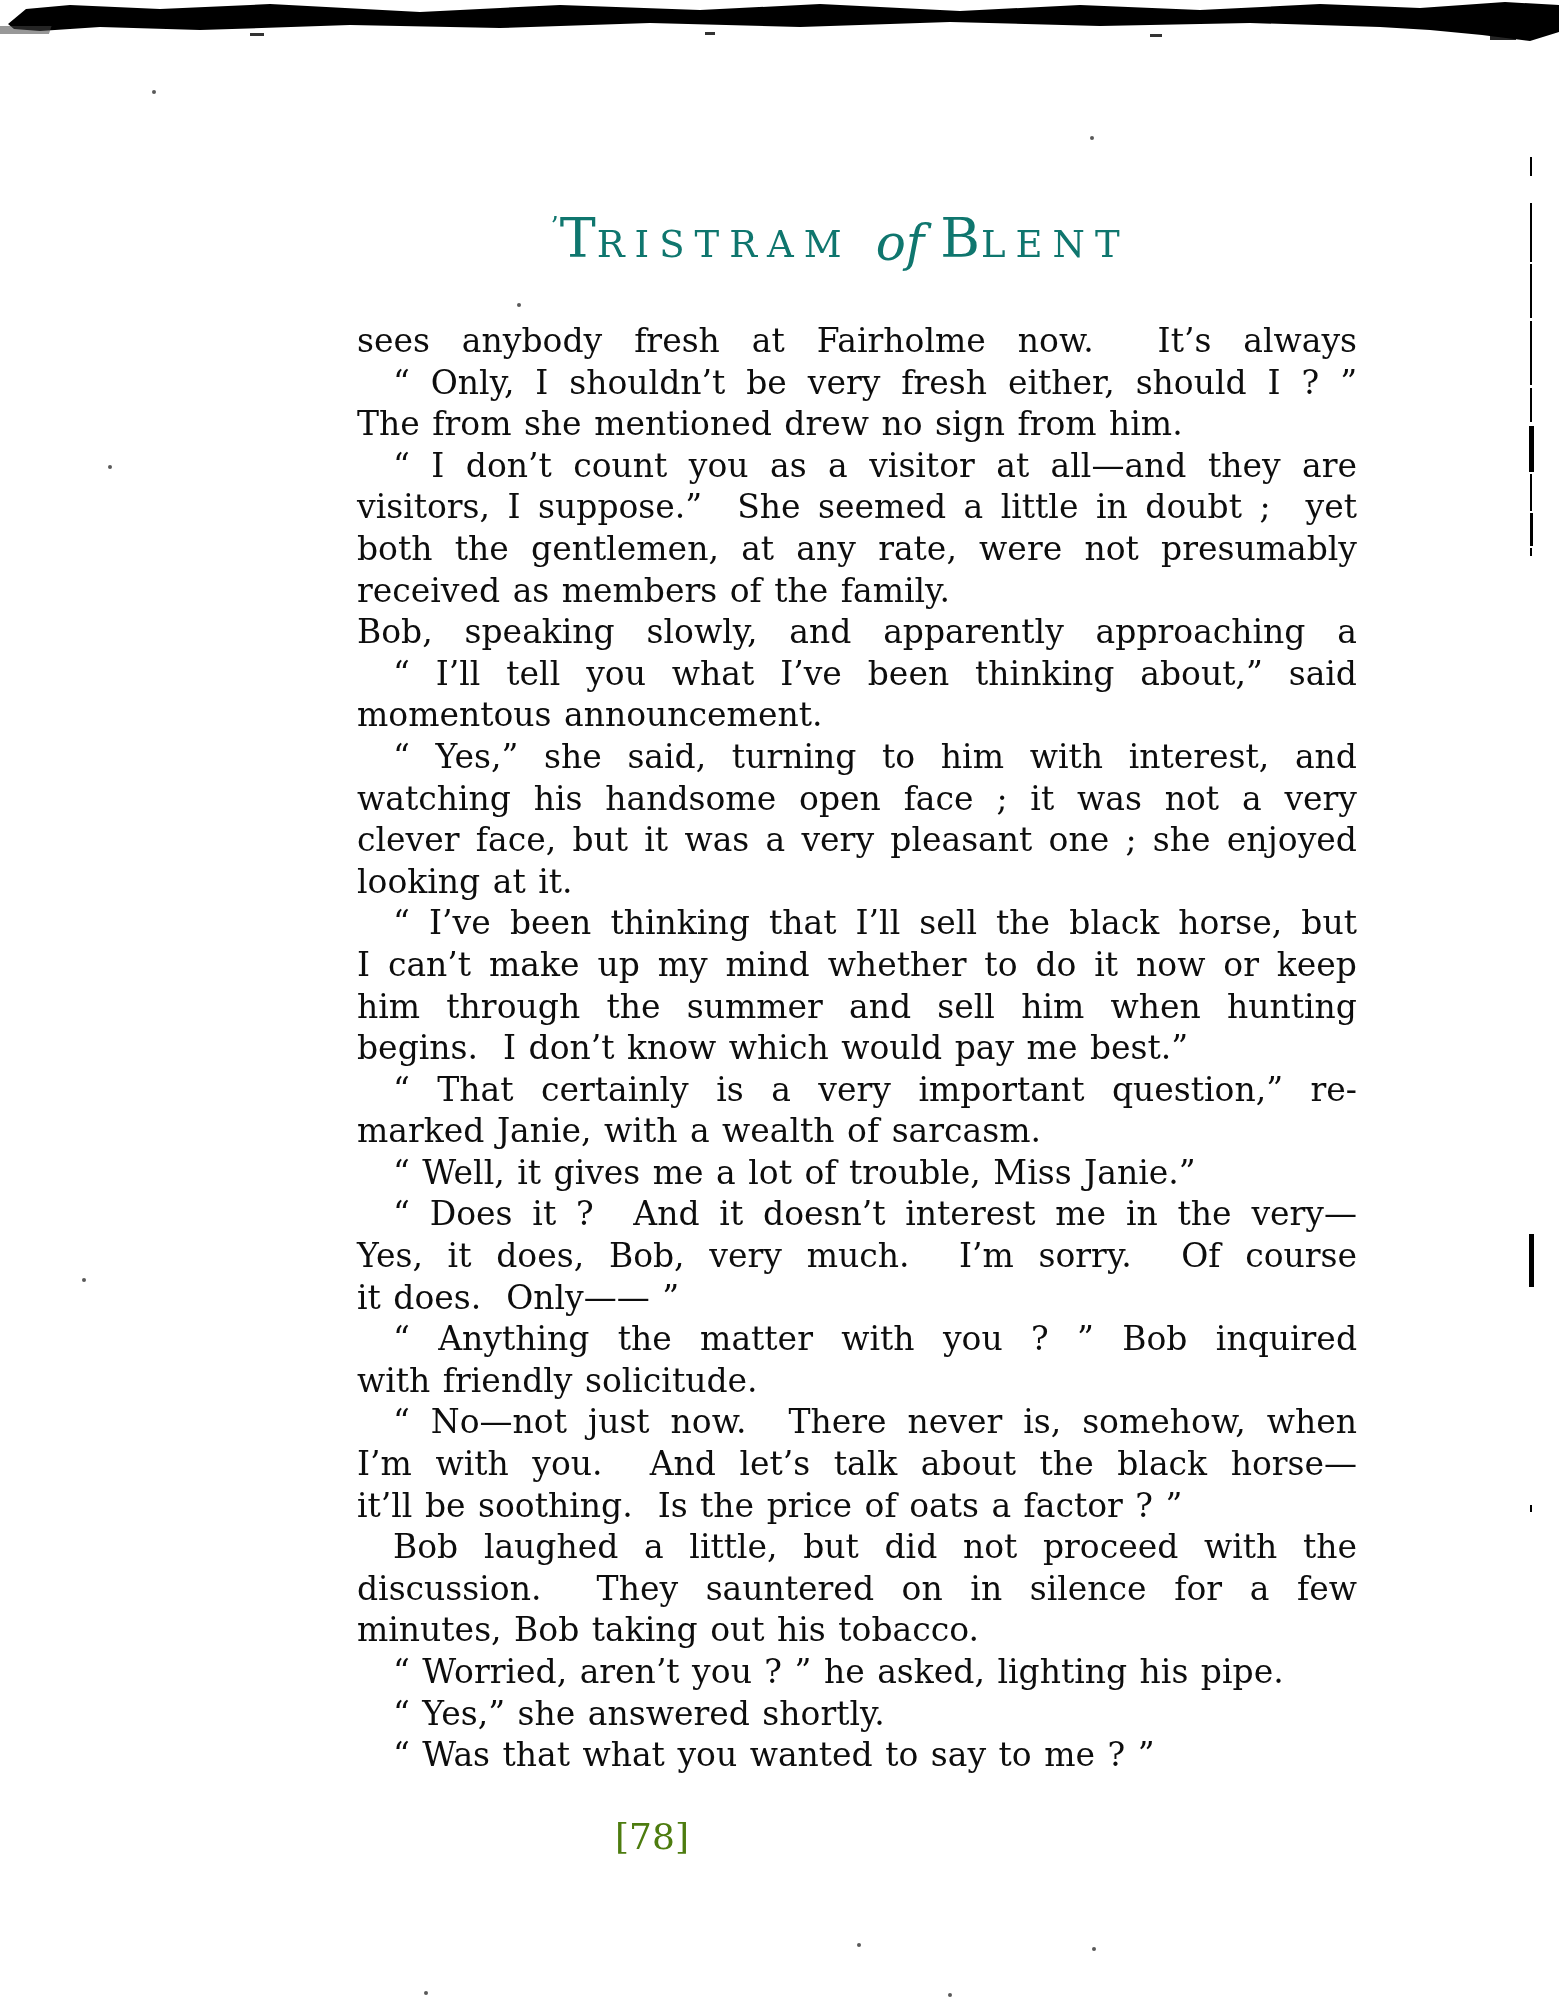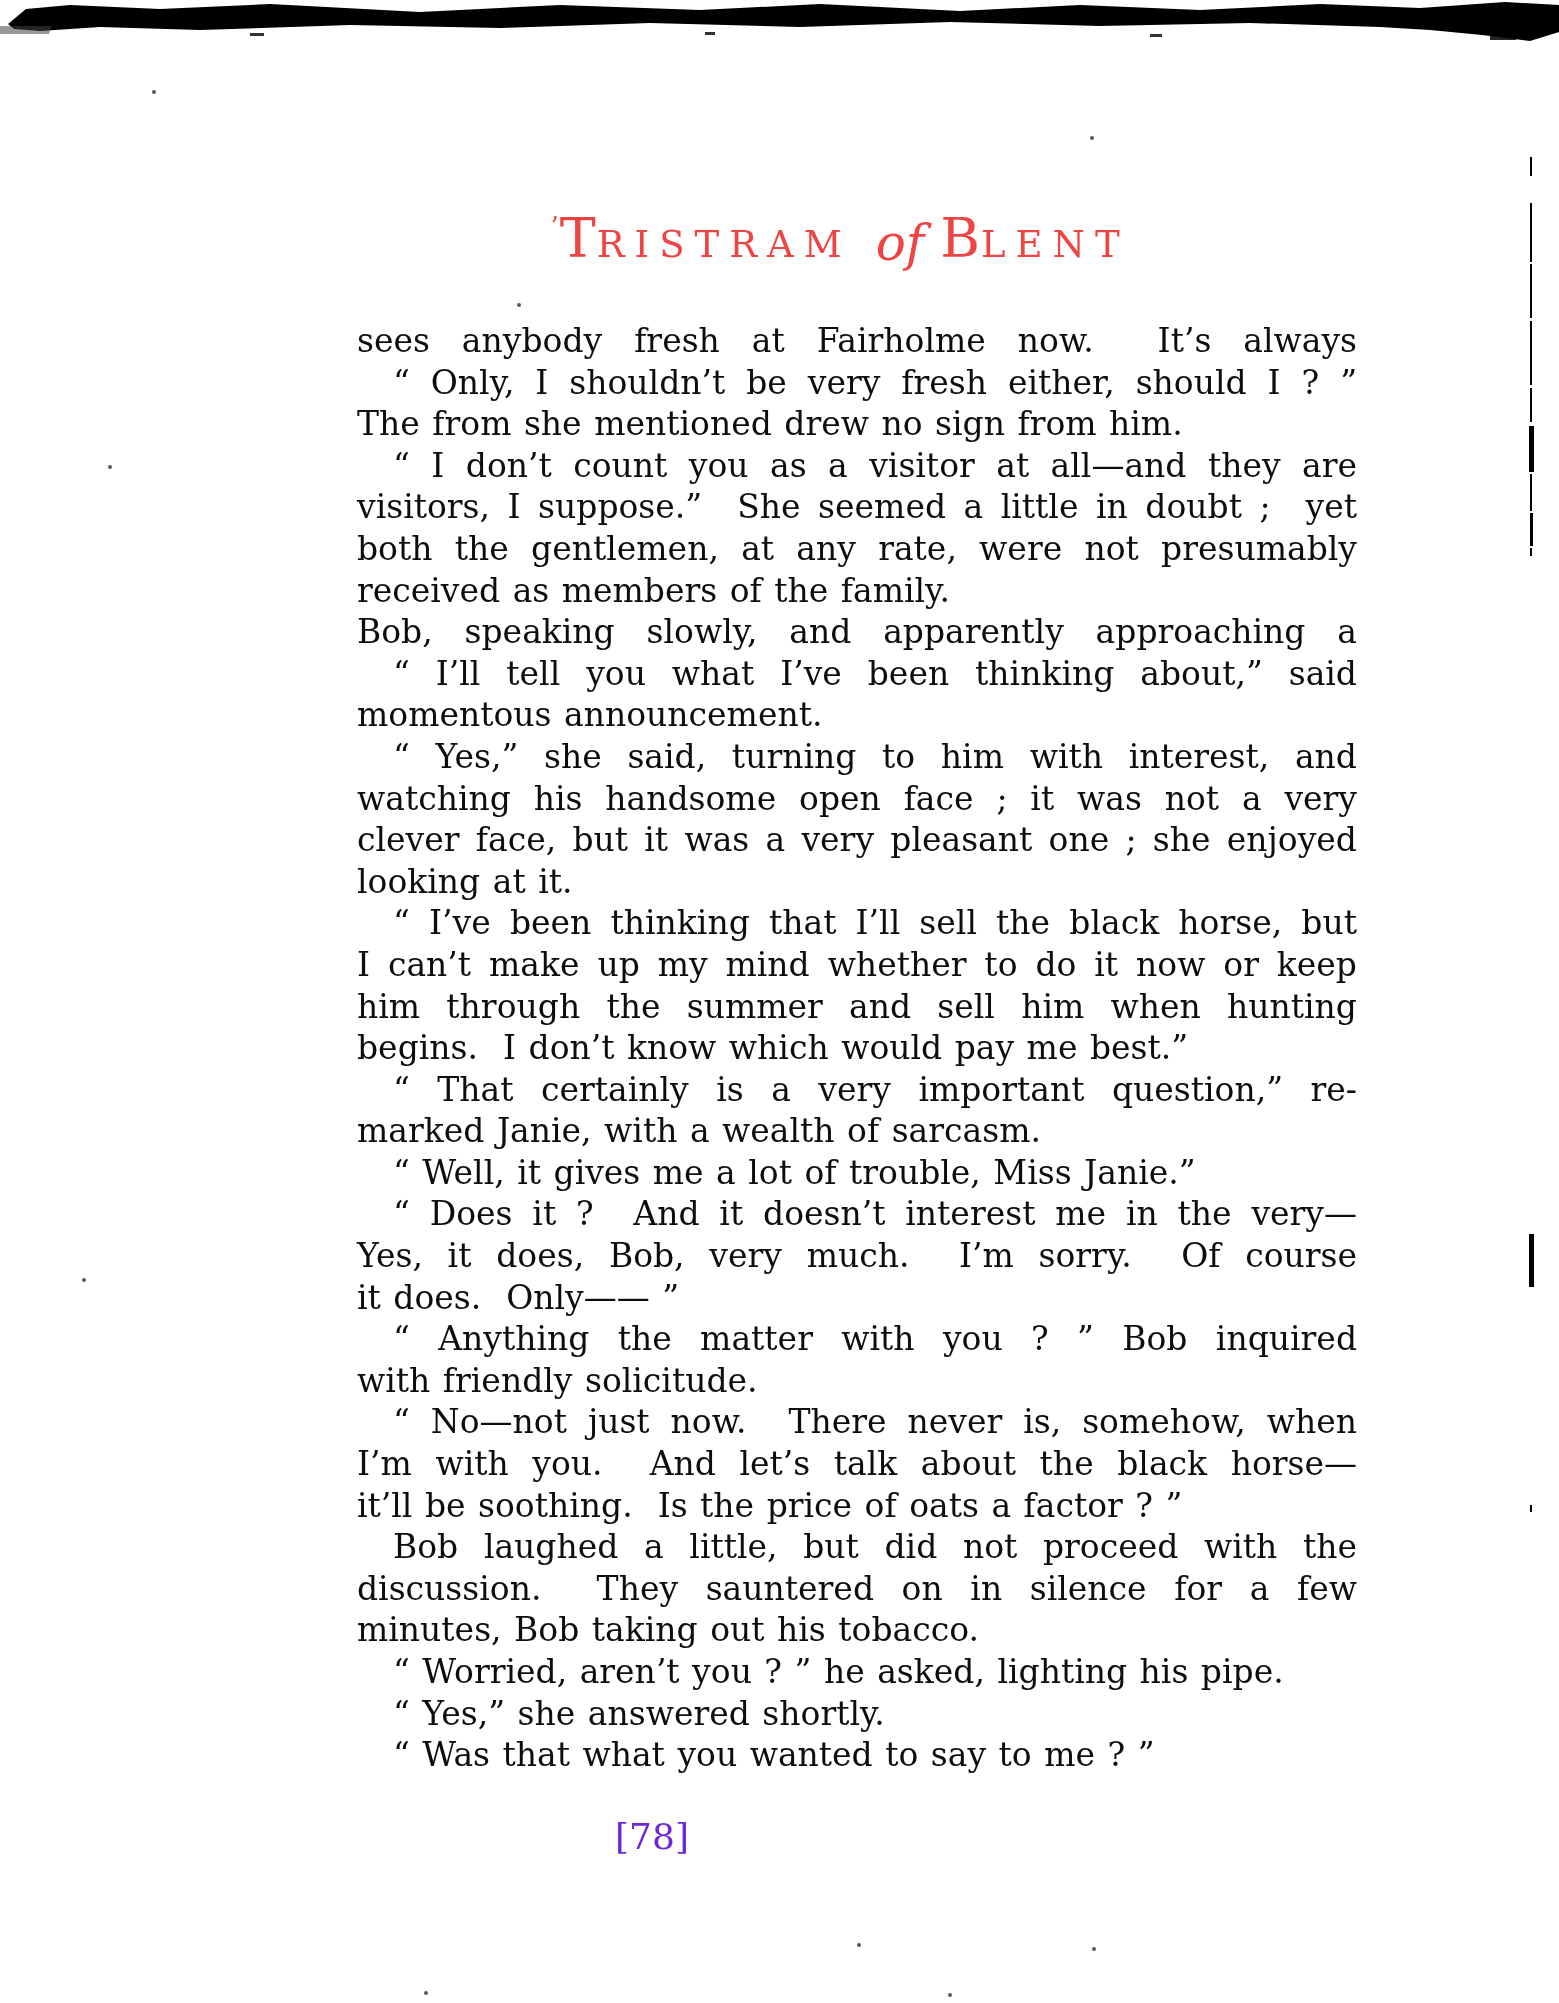--- a/index.html
+++ b/index.html
@@ -10,21 +10,21 @@
     overflow:hidden;
     font-family:"DejaVu Serif","Liberation Serif",serif;
     color:#0d0d0d;
   }
   
   .topbar{position:absolute;left:0;top:0;width:1559px;height:48px;}
   
   .title{
     position:absolute;left:340px;top:210px;width:1000px;
     text-align:center;white-space:nowrap;
-    color:#ef4444;
+    color:#0f766e;
   }
   .title .cap{font-size:54px;line-height:58px;}
   .title .sc{font-size:37px;letter-spacing:10px;margin-left:1px;}
   .title .of{font-style:italic;font-size:50px;margin:0 16px 0 24px;position:relative;top:3px;}
   .title .tick{font-size:26px;position:relative;top:-22px;margin-right:1px;}
   
   .body{
     position:absolute;left:357px;top:320px;width:1000px;
     font-size:33px;line-height:41.6px;
     word-spacing:2px;
@@ -32,21 +32,21 @@
   .line{
     height:41.6px;white-space:pre-wrap;
     text-align:left;overflow:visible;
   }
   .line.j{text-align:justify;text-align-last:justify;}
   .line.in{padding-left:36px;}
   
   .pageno{
     position:absolute;left:652px;top:1816px;
     transform:translateX(-50%);
-    font-size:36px;color:#6d28d9;
+    font-size:36px;color:#4d7c0f;
   }
   
   .mline{position:absolute;background:#000;}
   
   .speck{position:absolute;width:4px;height:4px;border-radius:50%;background:#222;opacity:.75;}
 </style>
 </head>
 <body>
 
 <div class="page">

